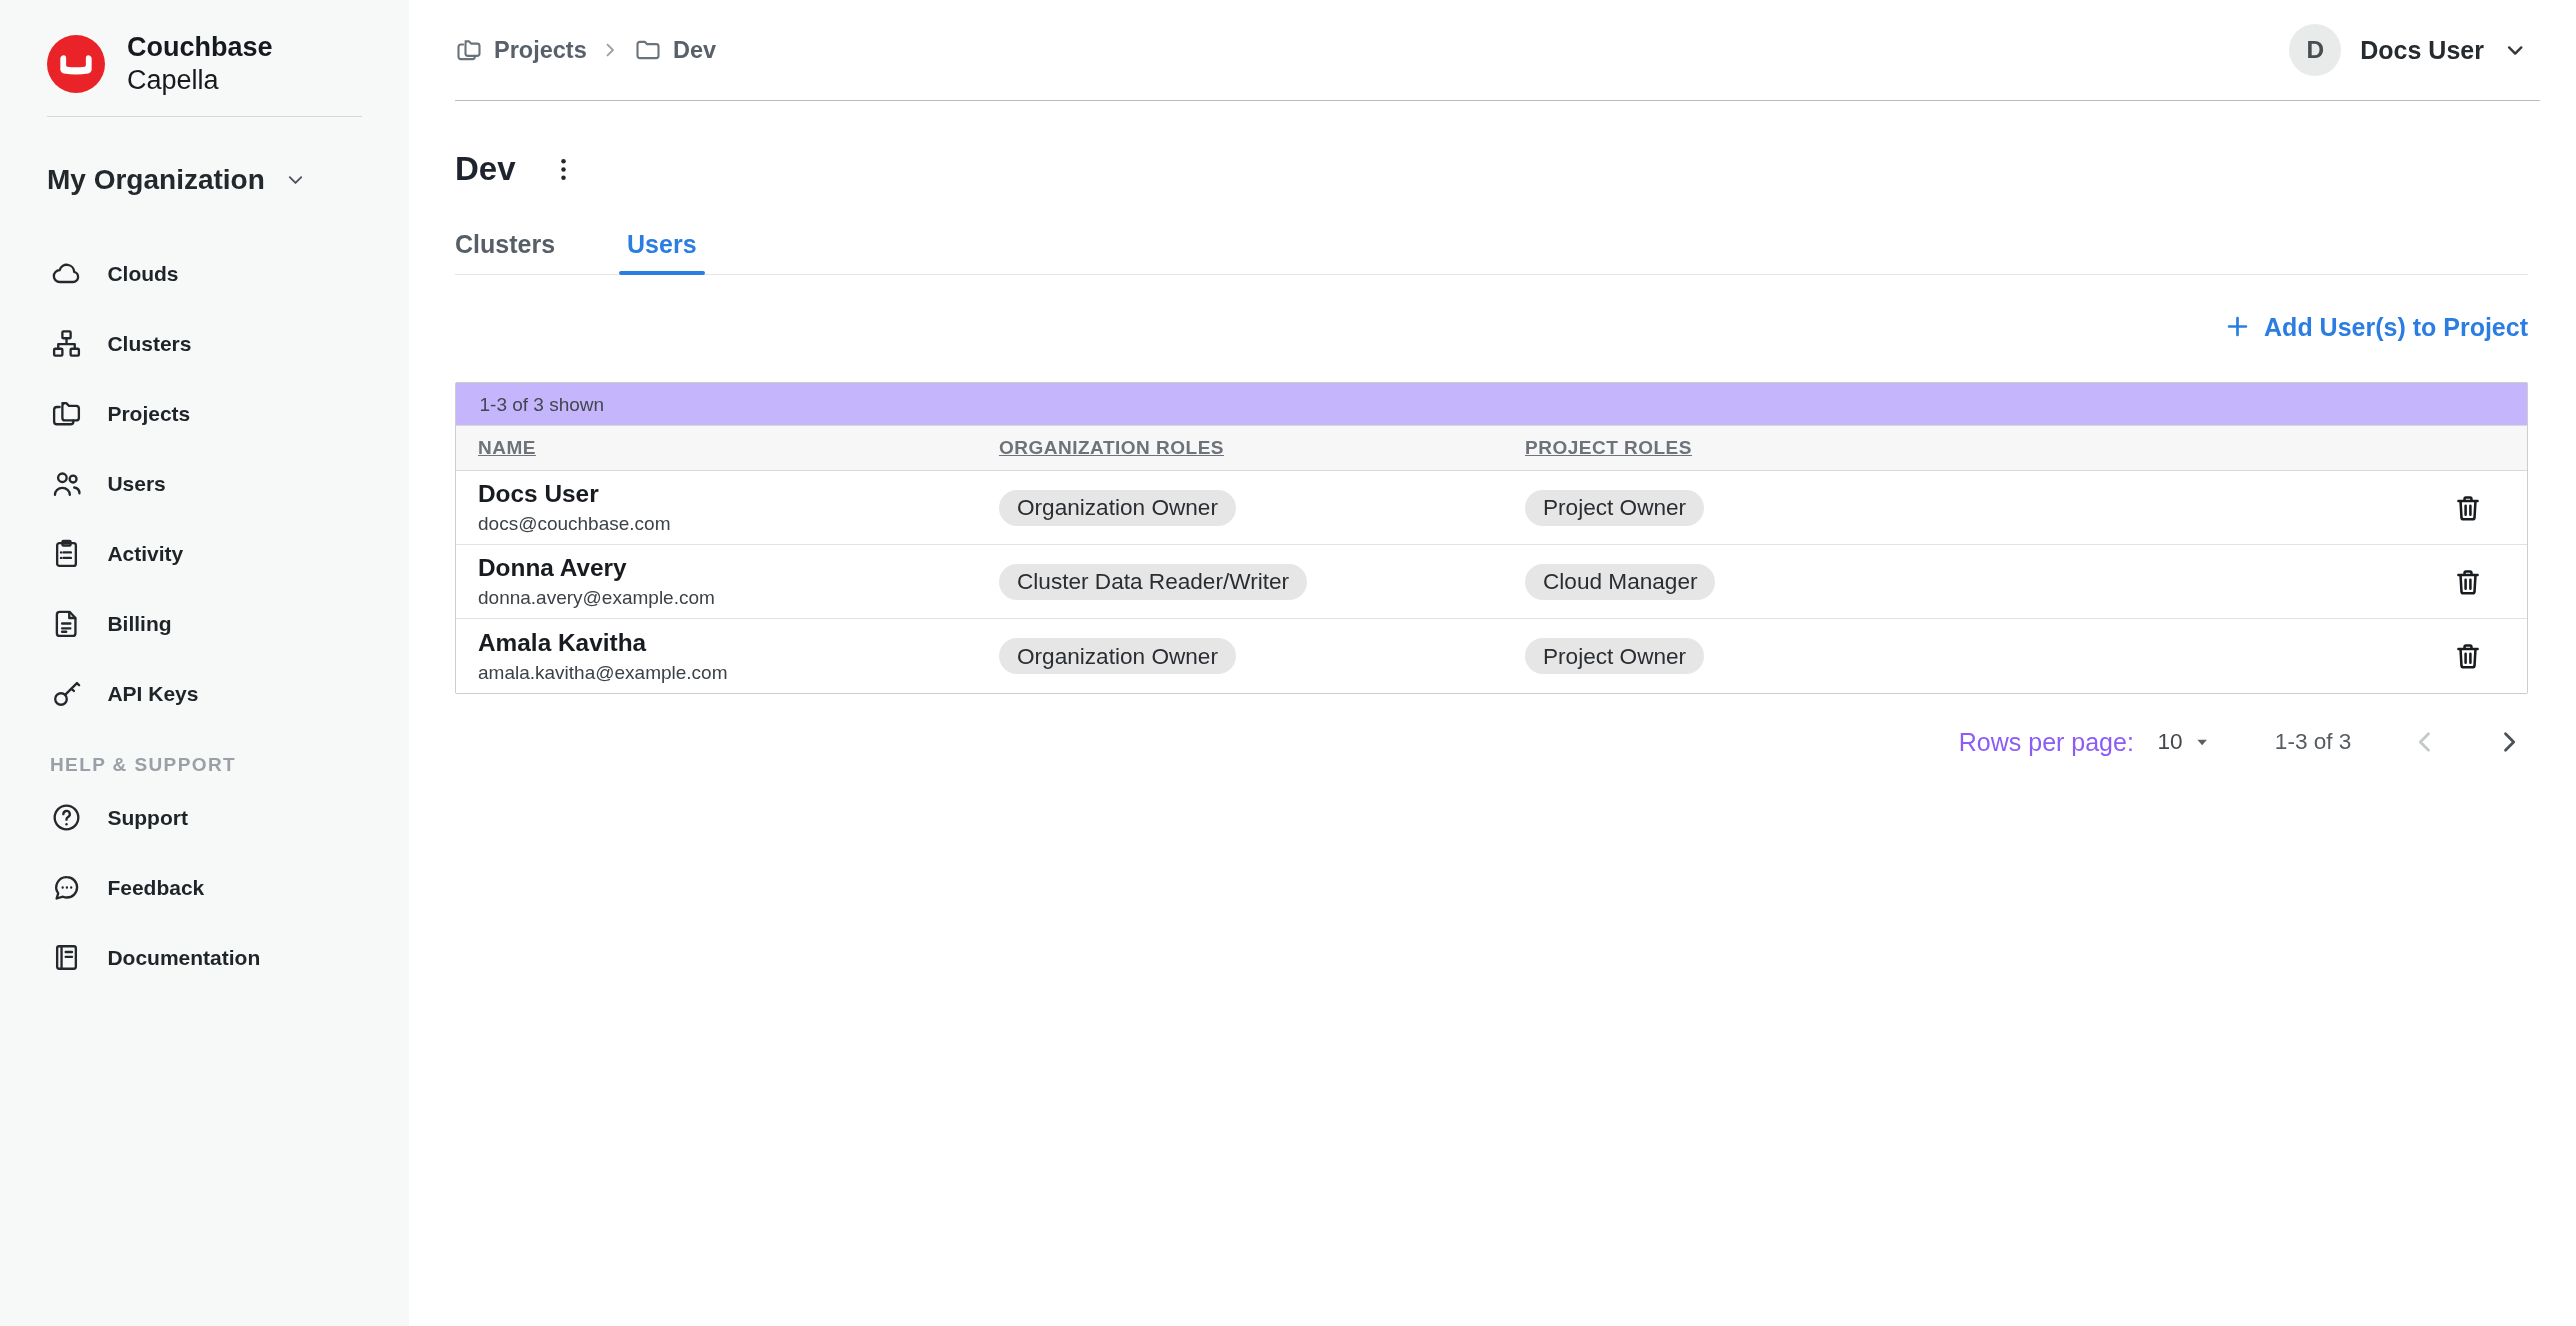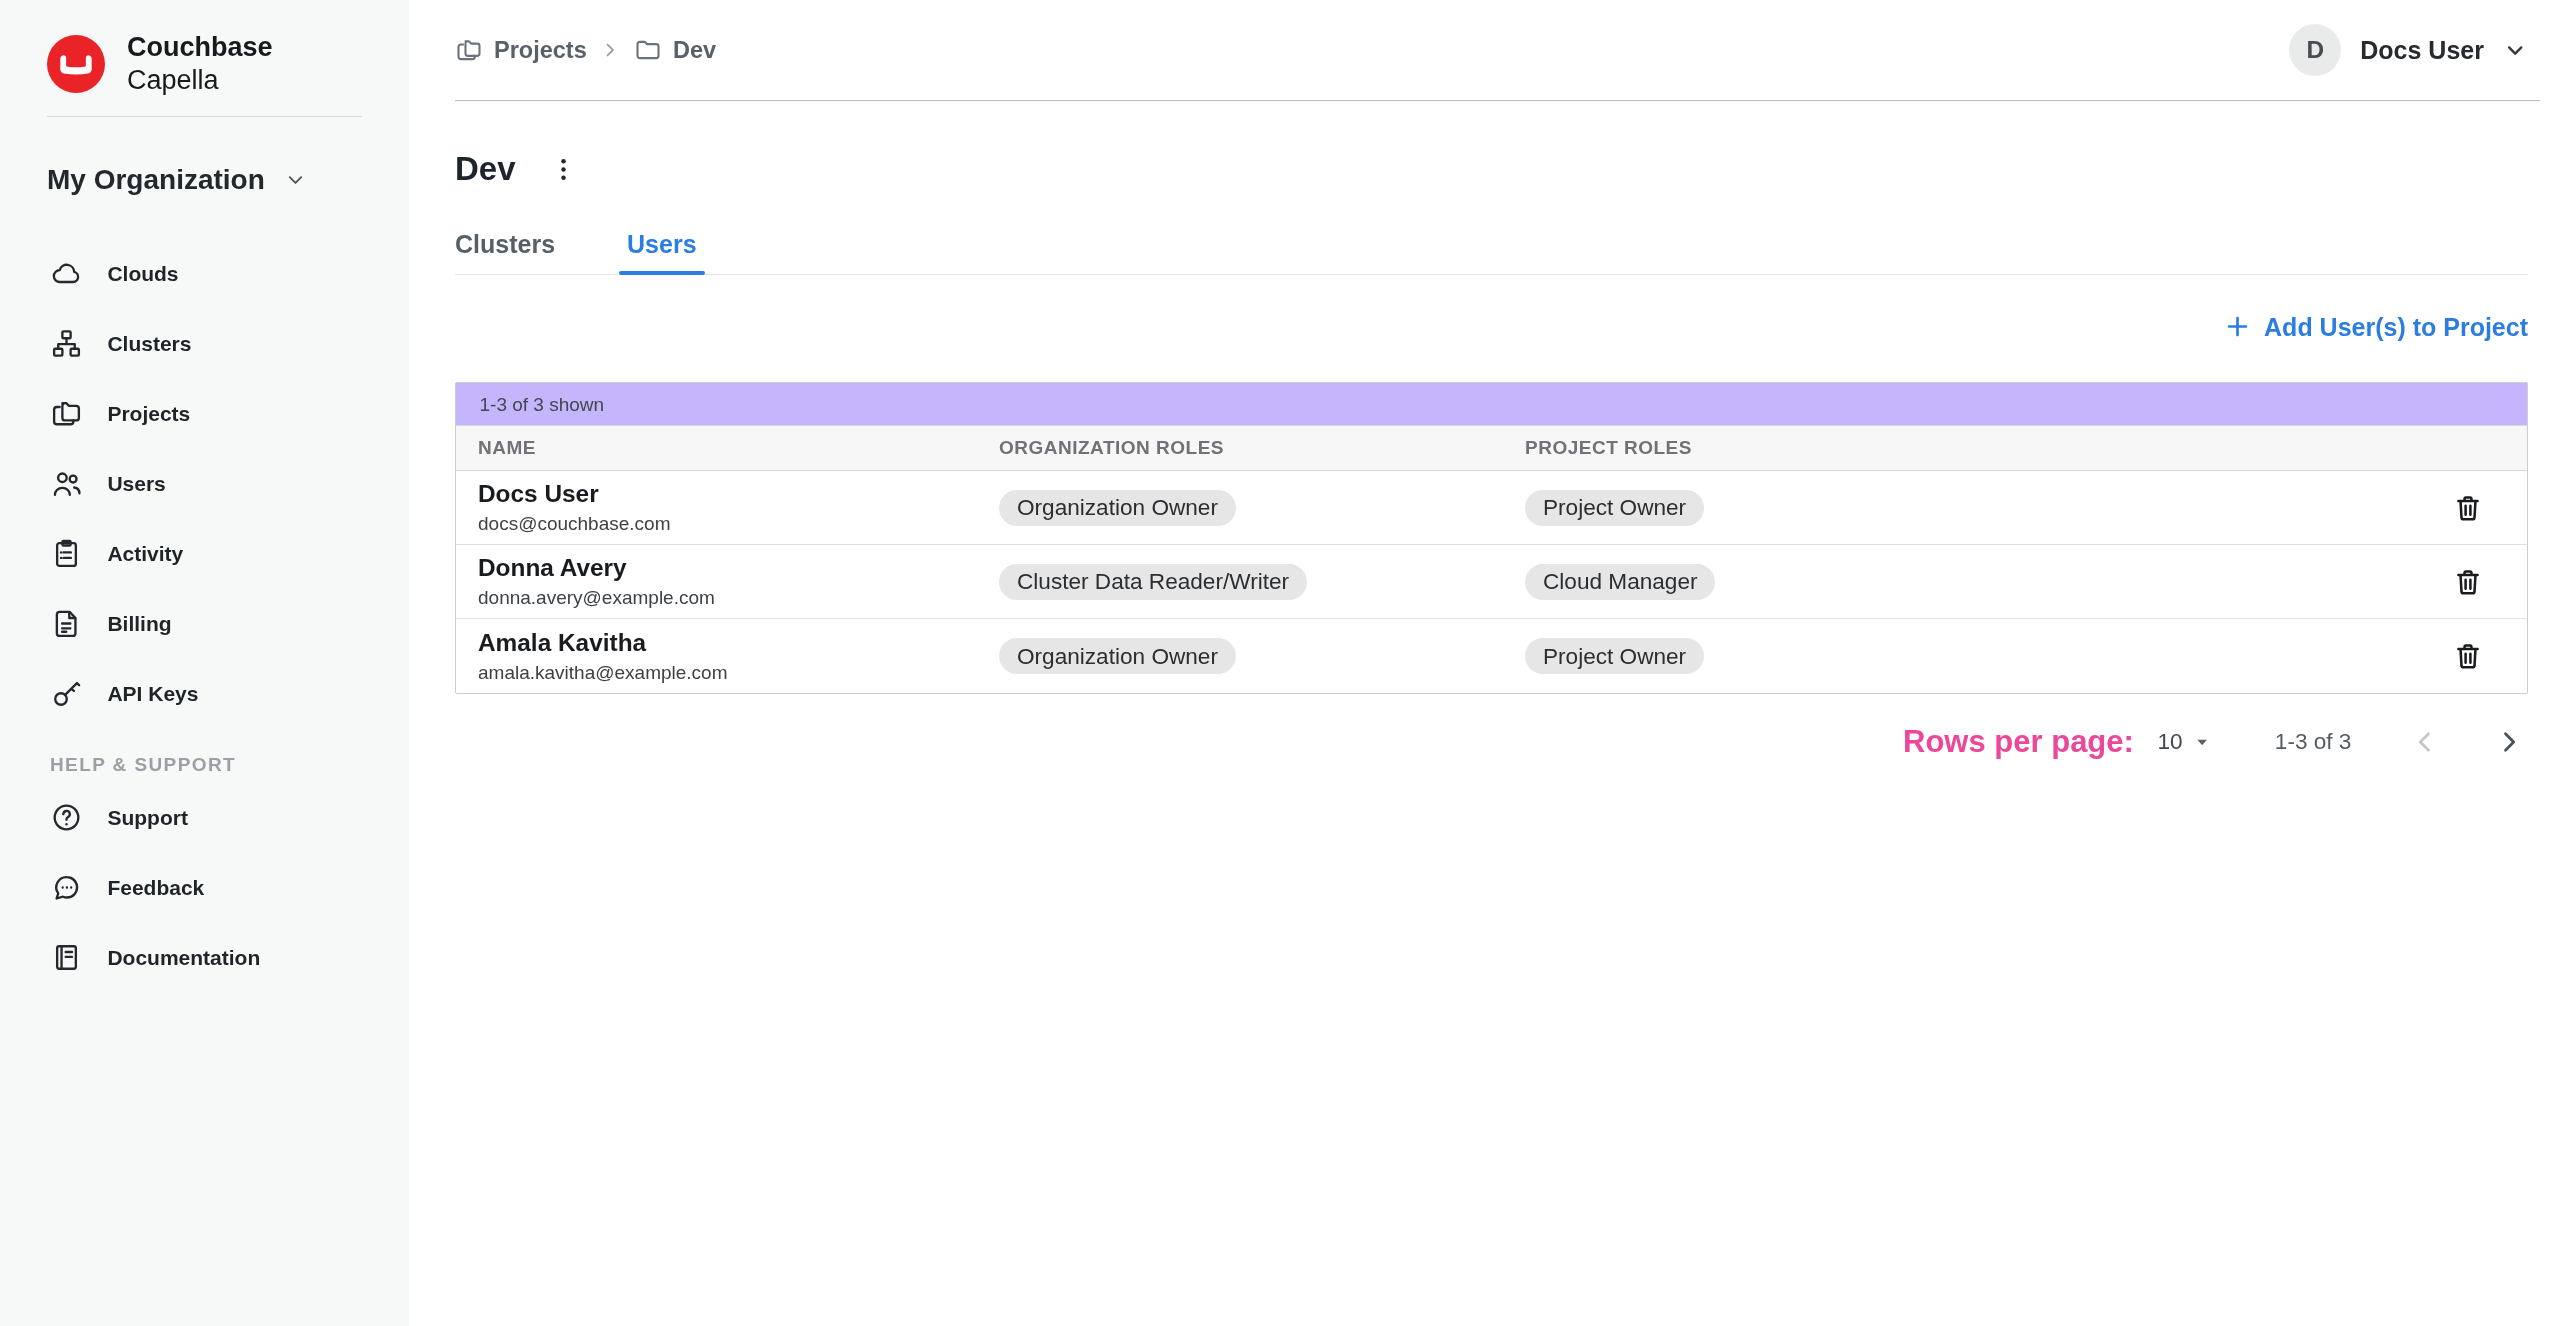--- a/index.html
+++ b/index.html
@@ -67,36 +67,36 @@
                    color:#2b7de1; font-size:25px; font-weight:700; font-family:inherit; }
   .add-user-link svg { width:27px; height:27px; }
 
   
   .table { margin-top:40px; border:1.8px solid #cdcdcd; border-radius:1.8px; background:#c4b5fd;
            --cols: 521px 526px 1fr 118px; }
   .table-caption { padding:10px 0 9px 23.5px; font-size:19px; color:#42484d;
                    border-bottom:1.8px solid #d9d9d9; line-height:23.5px; }
   .thead { display:grid; grid-template-columns:var(--cols); background:#f7f7f7;
            border-bottom:1.8px solid #d9d9d9; height:45px; align-items:center; }
-  .th { font-size:19px; font-weight:700; letter-spacing:0.5px; color:#6d7378; padding-left:22px; }
+  .th { font-size:19px; font-weight:700; letter-spacing:0.5px; color:#6d7378; padding-left:22px;text-decoration:underline; }
   .trow { display:grid; grid-template-columns:var(--cols); height:74px; align-items:center;
           border-bottom:1.8px solid #e2e2e2; background:#fff; }
   .trow:last-child { border-bottom:none; }
   .cell { padding-left:22px; }
   .uname { font-size:24.4px; font-weight:600; color:#181c20; line-height:29px; }
   .uemail { font-size:19px; color:#3c4247; line-height:22.6px; margin-top:5.4px; }
   .badge { display:inline-block; background:#e6e6e6; color:#2a2e32; font-size:22.6px;
            line-height:27px; padding:4.5px 18px; border-radius:20px; white-space:nowrap; }
   .cell-actions { display:flex; justify-content:center; padding-left:0; }
   .icon-btn { background:none; border:none; cursor:pointer; padding:5.4px; }
   .icon-btn svg { width:32px; height:32px; color:#191c1f; }
 
   
   .pagination { margin-top:29px; display:flex; align-items:center; justify-content:flex-end; }
-  .rpp-label { font-size:31px; color:#ec4899;font-weight:bold; }
+  .rpp-label { font-size:25px; color:#8b5cf6; }
   .rpp-select { display:flex; align-items:center; gap:11px; margin-left:23.5px; cursor:pointer;
                 background:none; border:none; font-family:inherit; }
   .rpp-value { font-size:22.6px; color:#43484d; }
   .rpp-select svg { width:16.3px; height:16.3px; color:#5a6065; }
   .page-range { font-size:22.6px; color:#565c62; margin-left:65px; }
   .pg-btn { background:none; border:none; cursor:pointer; padding:5.4px; }
   .pg-btn svg { width:28px; height:28px; }
   .pg-prev { margin-left:54px; color:#c5c8ca; }
   .pg-next { margin-left:45px; color:#4b5157; }
 </style>

